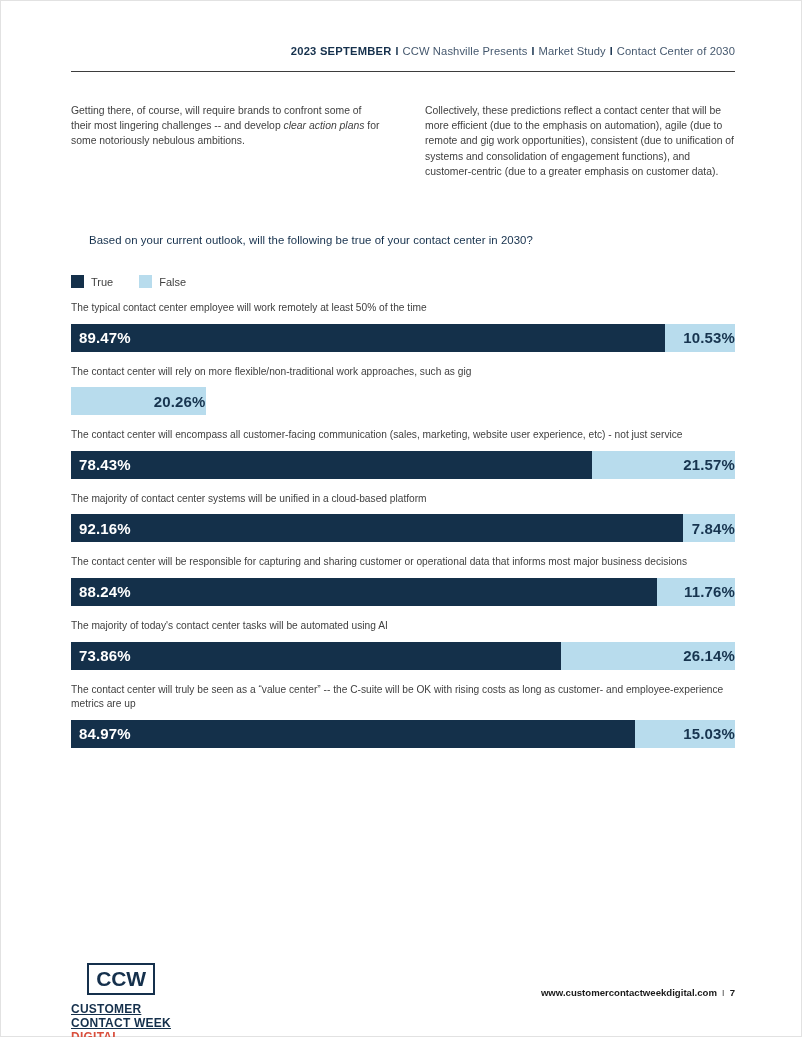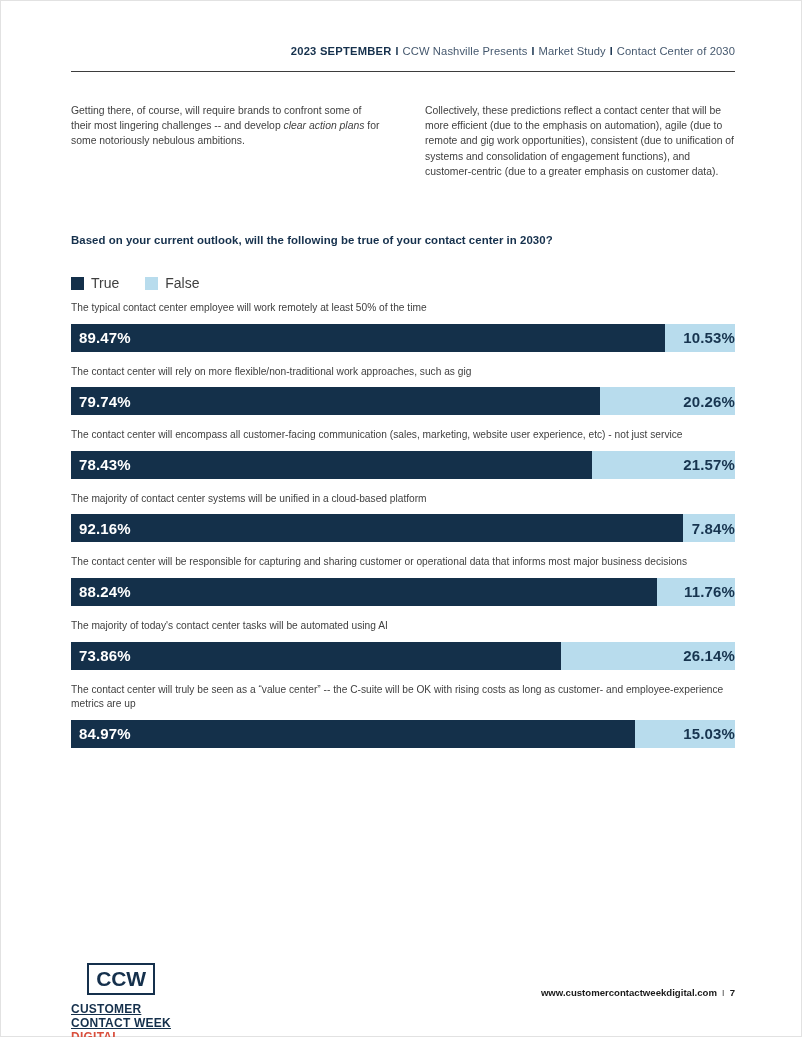--- a/index.html
+++ b/index.html
@@ -75,25 +75,25 @@
     width: 310px;
     font-size: 10.4px;
     line-height: 15.2px;
     color: #3f3f3f;
   }
   .intro-col em { font-style: italic; }
 
   
   .chart-title {
     position: absolute;
-    left: 70px;
+    left: 88px;
     top: 233px;
     width: 664px;
     font-size: 11.4px;
-    font-weight: bold;
+    font-weight: normal;
     color: #15304c;
     letter-spacing: 0.005em;
   }
 
   .legend {
     position: absolute;
     left: 70px;
     top: 274px;
     display: flex;
     align-items: center;
@@ -103,21 +103,21 @@
     display: flex;
     align-items: center;
     gap: 7px;
   }
   .legend-swatch {
     width: 13px;
     height: 13px;
     display: block;
   }
   .legend-label {
-    font-size: 14px;
+    font-size: 11px;
     color: #3f3f3f;
   }
 
   .bars {
     position: absolute;
     left: 70px;
     top: 300px;
     width: 664px;
   }
 
@@ -240,21 +240,20 @@
       <div class="bar-group">
         <div class="bar-label">The typical contact center employee will work remotely at least 50% of the time</div>
         <div class="bar-track">
           <div class="bar-seg true-seg" style="width: 89.47%; background: rgb(20, 48, 74);">89.47%</div>
           <div class="bar-seg false-seg" style="width: 10.53%; background: rgb(184, 220, 237);">10.53%</div>
         </div>
       </div>
       <div class="bar-group">
         <div class="bar-label">The contact center will rely on more flexible/non-traditional work approaches, such as gig</div>
         <div class="bar-track">
-          <div class="bar-seg true-seg" style="width: 79.74%; background: rgb(20, 48, 74);">79.74%</div>
           <div class="bar-seg false-seg" style="width: 20.26%; background: rgb(184, 220, 237);">20.26%</div>
         </div>
       </div>
       <div class="bar-group">
         <div class="bar-label">The contact center will encompass all customer-facing communication (sales, marketing, website user experience, etc) - not just service</div>
         <div class="bar-track">
           <div class="bar-seg true-seg" style="width: 78.43%; background: rgb(20, 48, 74);">78.43%</div>
           <div class="bar-seg false-seg" style="width: 21.57%; background: rgb(184, 220, 237);">21.57%</div>
         </div>
       </div>

